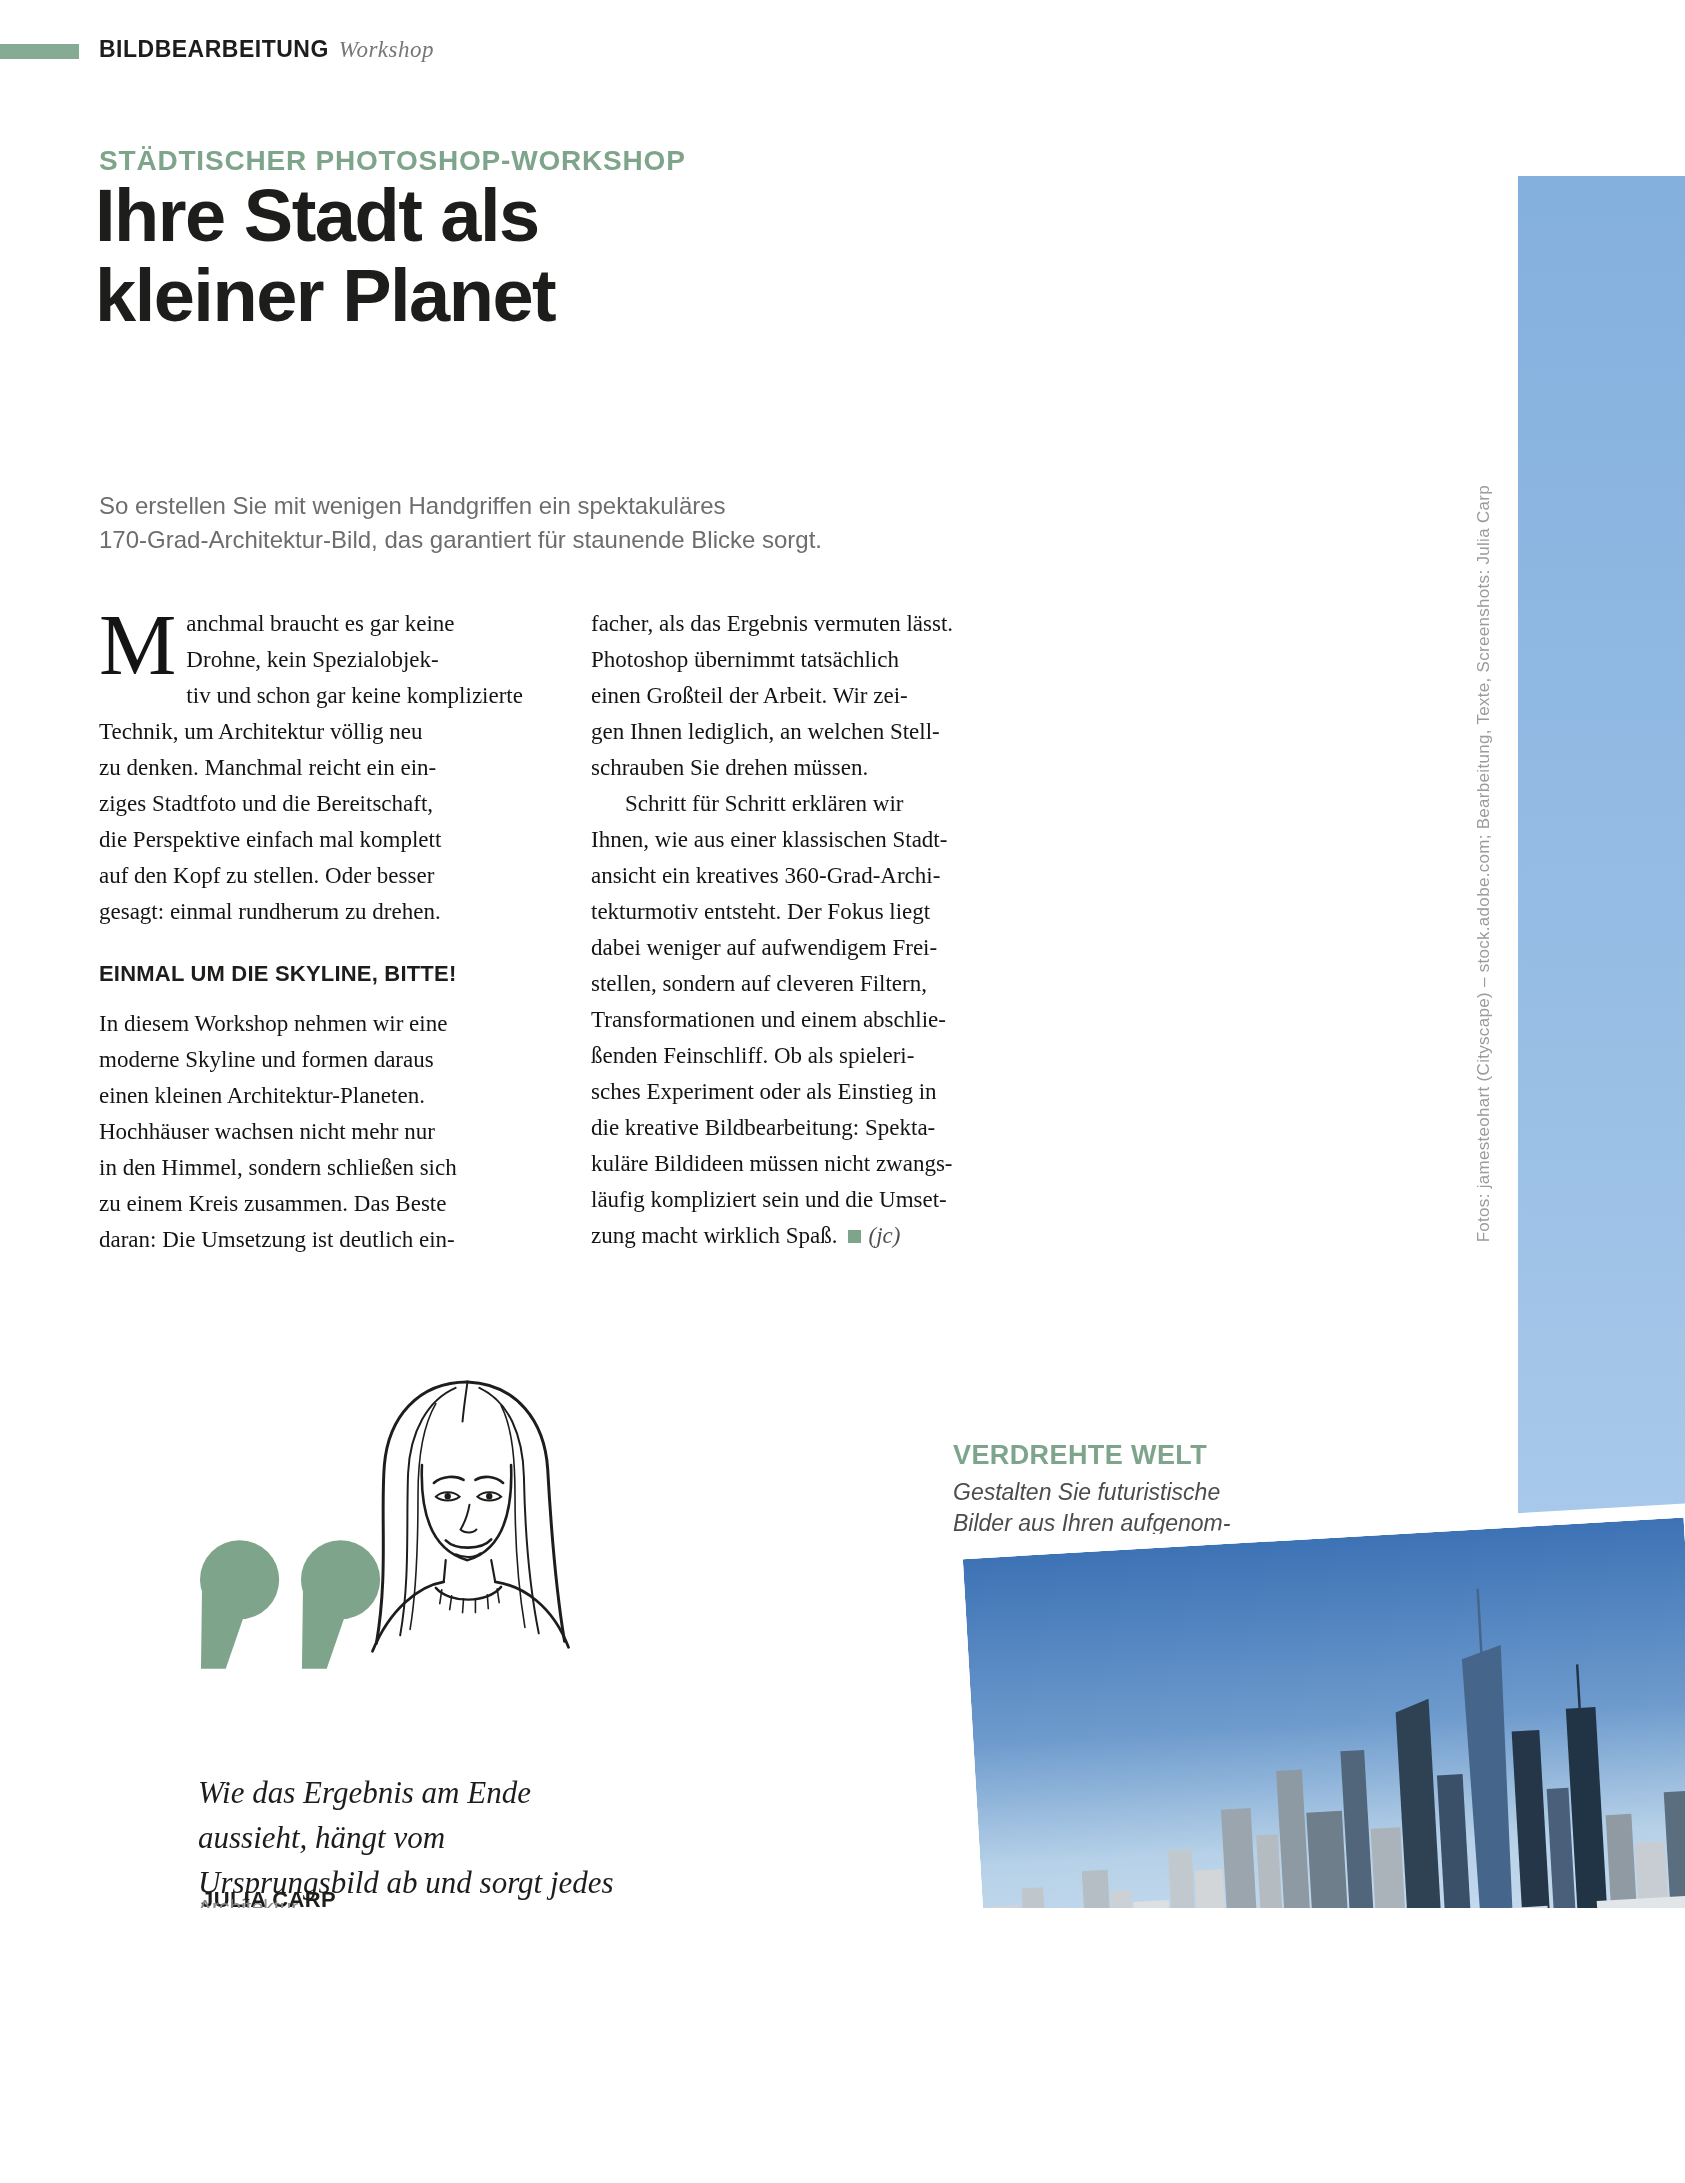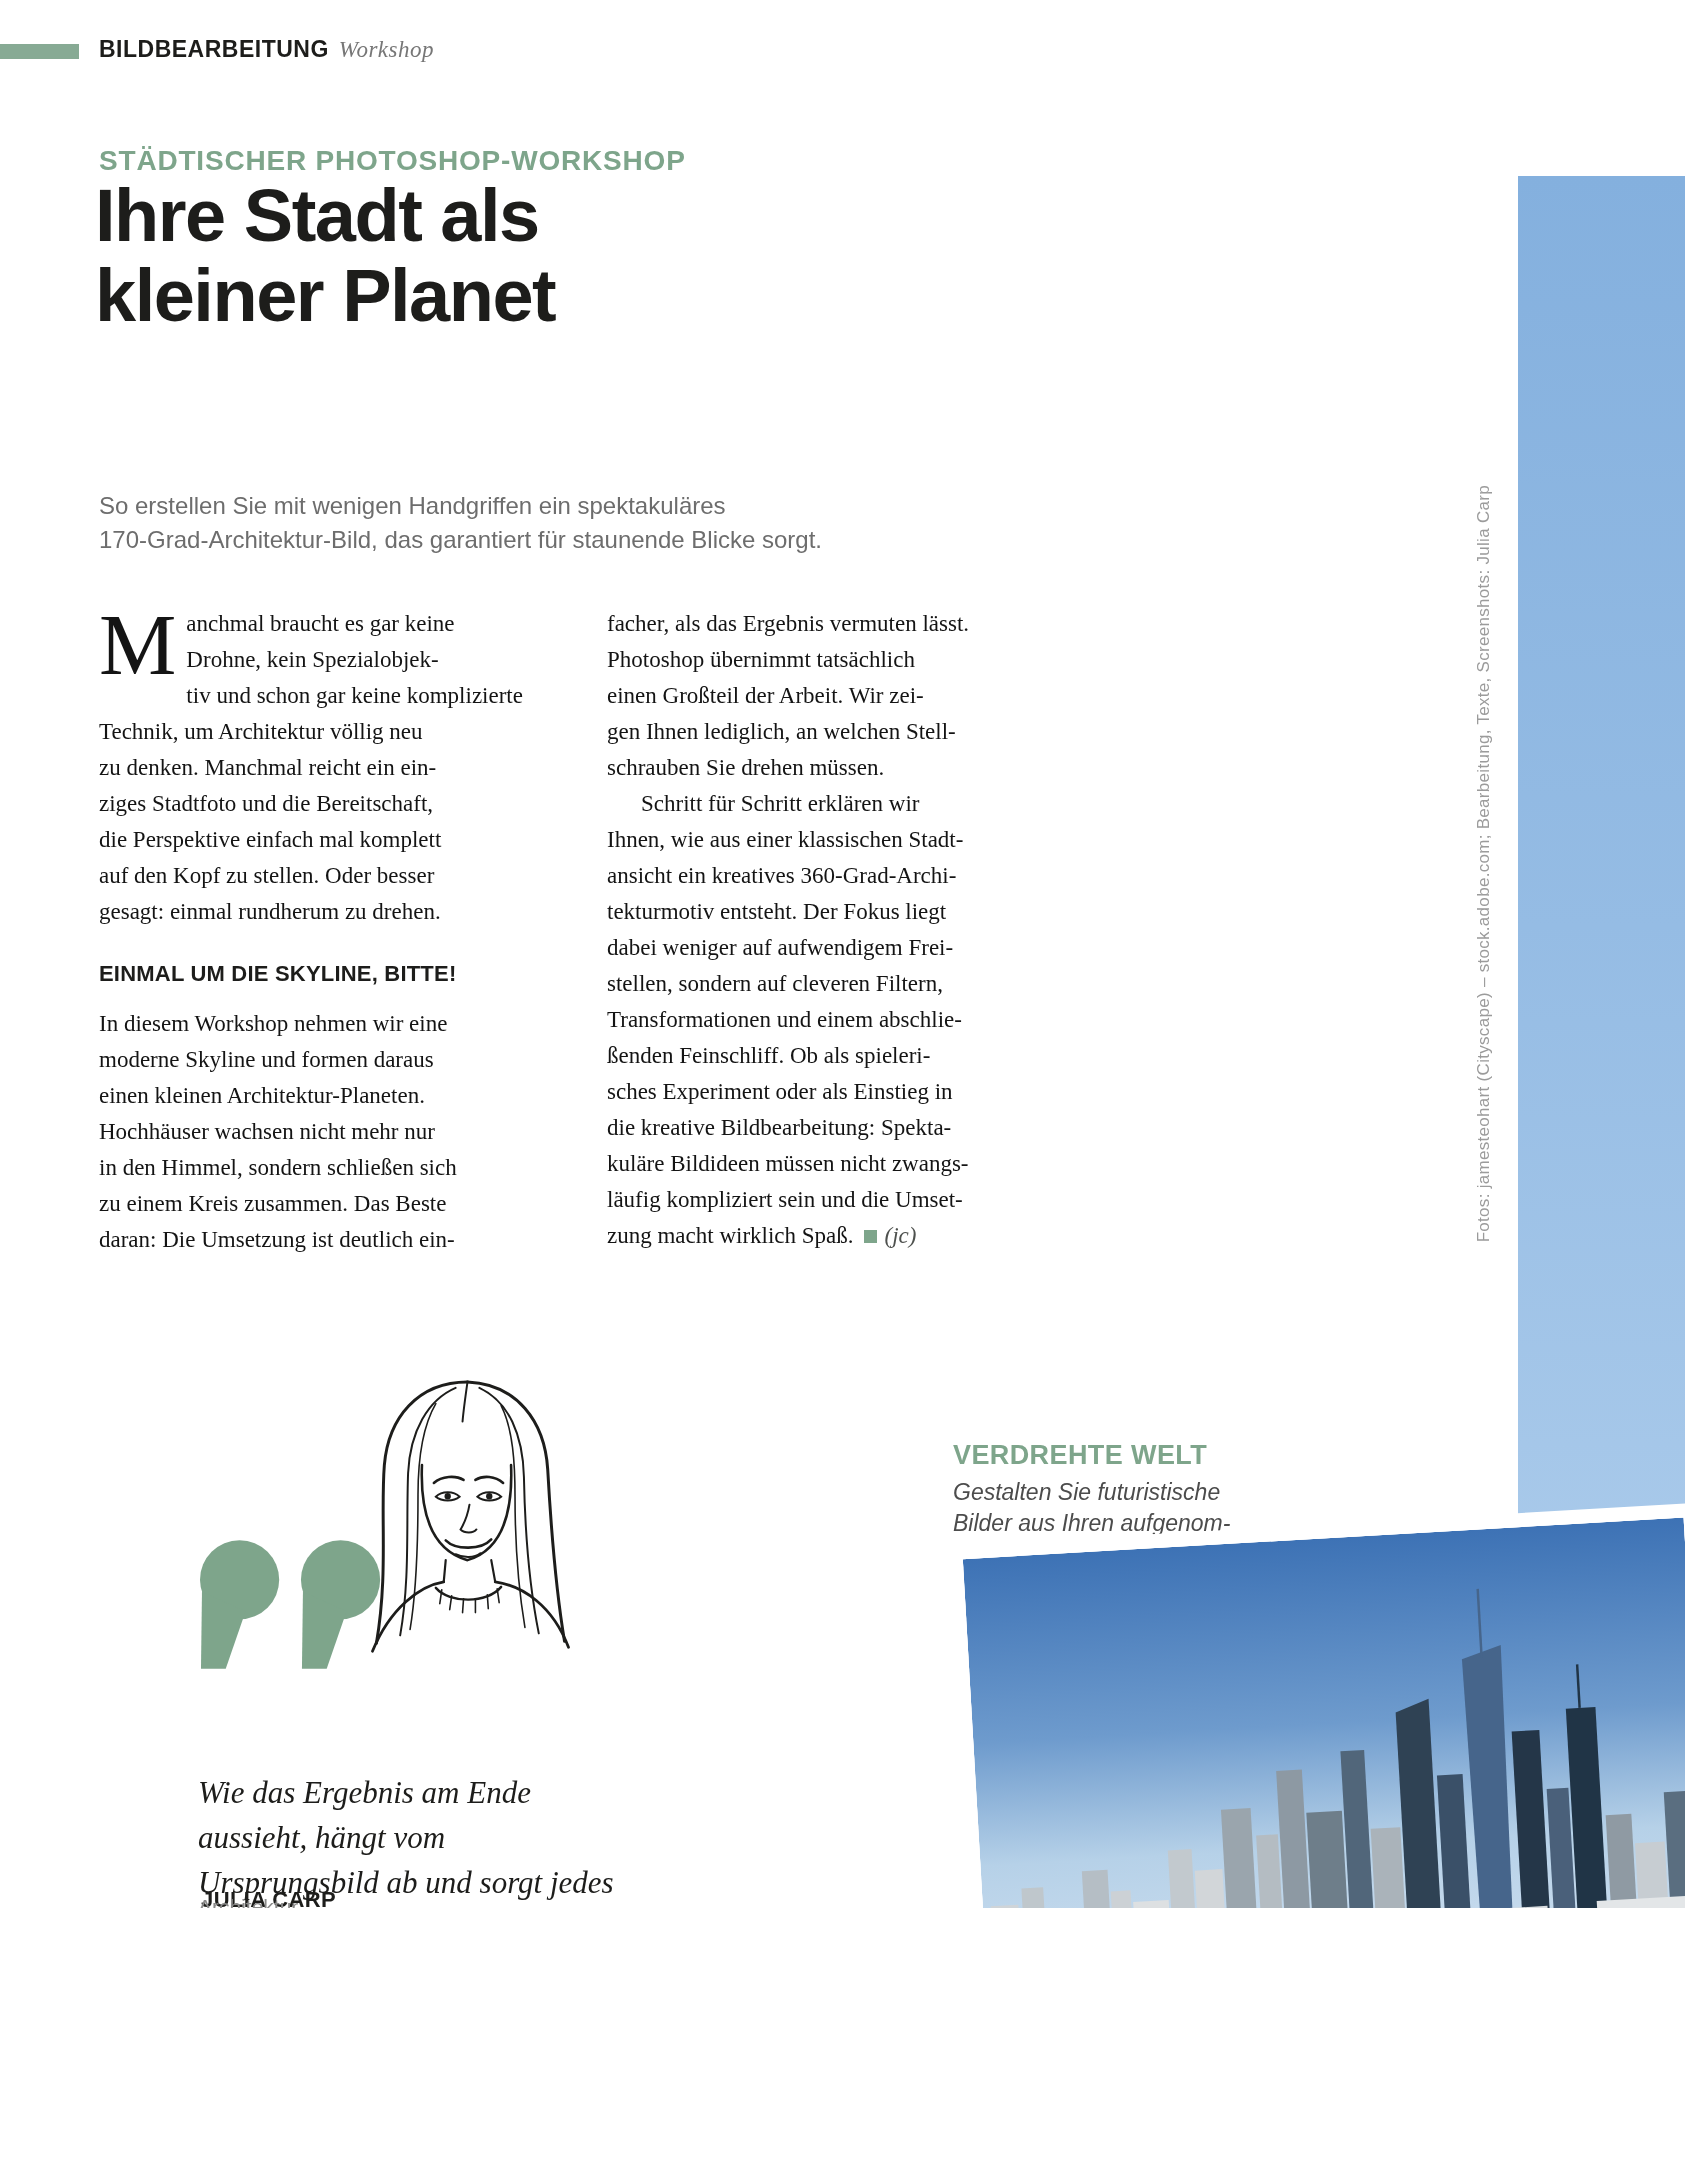--- a/index.html
+++ b/index.html
@@ -22,21 +22,21 @@
   .section-line{position:absolute;left:99px;top:36px;font-size:23px;letter-spacing:0.5px;}
   .section-name{font-weight:bold;color:var(--ink);}
   .section-sub{font-family:"Liberation Serif",serif;font-style:italic;color:#777;margin-left:10px;}
   
   .kicker{position:absolute;left:99px;top:145px;font-size:28px;font-weight:bold;letter-spacing:0.8px;color:var(--accent-green);}
   .title{position:absolute;left:95px;top:176px;font-size:74px;line-height:80px;font-weight:bold;letter-spacing:-1.5px;color:var(--ink);}
   .standfirst{position:absolute;left:99px;top:489px;font-size:24px;line-height:34px;color:var(--muted);white-space:pre-line;}
   
   .col{position:absolute;top:606px;font-family:"Liberation Serif",serif;font-size:23px;line-height:36px;color:var(--body-ink);}
   .col-left{left:99px;width:473px;}
-  .col-right{left:607px;width:477px;}
+  .col-right{left:591px;width:477px;}
   .para{white-space:pre-line;}
   .dropcap{float:left;font-family:"Liberation Serif",serif;font-size:87px;line-height:69px;padding:4px 10px 0 0;color:var(--body-ink);}
   .subhead{font-family:"Liberation Sans",sans-serif;font-size:22px;font-weight:bold;letter-spacing:0.2px;color:var(--ink);margin:26px 0 14px 0;}
   .para-indent{text-indent:34px;}
   .end-line{white-space:pre-line;}
   .end-marker{display:inline-block;width:13px;height:13px;background:var(--accent-green);margin:0 8px 0 10px;}
   .sign-off{font-style:italic;color:#4e514e;}
   
   .credit{
     position:absolute;left:1474px;bottom:666px;

